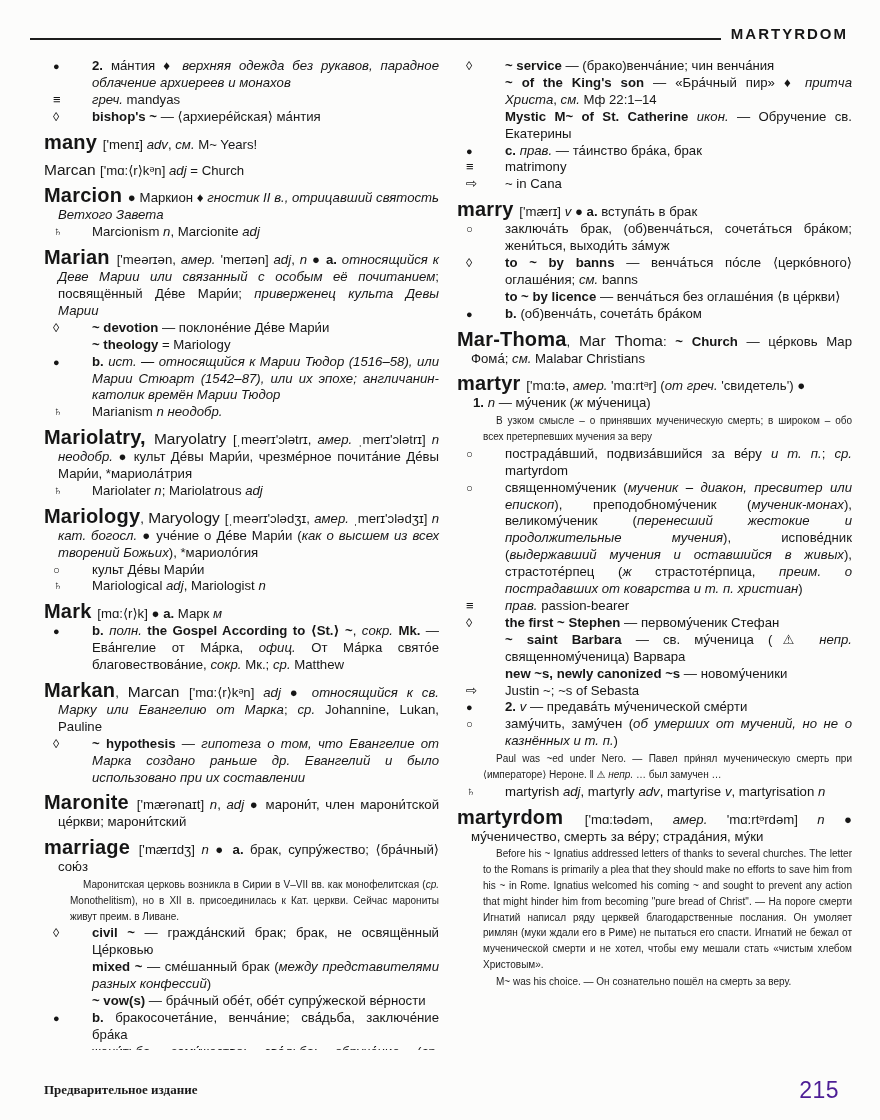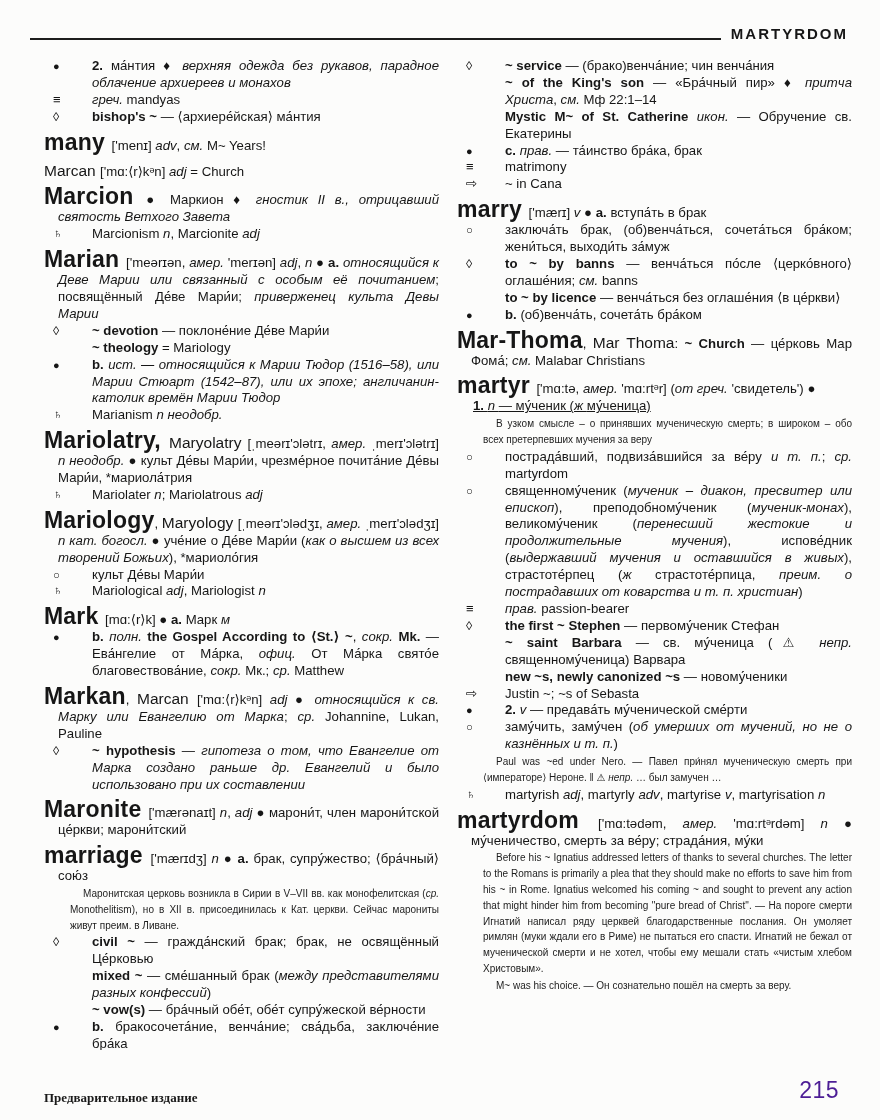--- a/index.html
+++ b/index.html
@@ -19,41 +19,41 @@
     font-weight:bold;font-size:15px;letter-spacing:2px;margin-left:10px;
     white-space:nowrap;
   }
   .columns{
     position:absolute;top:58px;left:44px;right:28px;bottom:70px;
     display:flex;gap:18px;overflow:hidden;
   }
   .col{width:calc(50% - 9px);font-size:13.2px;line-height:16.9px;text-align:justify;}
   .block{position:relative;}
   .entry{padding-left:14px;text-indent:-14px;margin-top:8px;}
-  .cont{padding-left:16px;text-decoration:underline;}
+  .cont{padding-left:16px;}
   .sub{padding-left:48px;}
   .sub .marker{
     position:absolute;left:9px;top:0;width:30px;text-indent:0;
     font-size:12.5px;text-align:left;
   }
   .marker.mk-bullet{font-size:11px;line-height:17px;}
   .marker.mk-circle{font-size:11.5px;line-height:17px;}
   .marker.mk-deriv{font-weight:bold;font-size:13px;}
   .marker.mk-equiv{font-size:13px;font-weight:bold;}
   .marker.mk-arrow{font-size:13.5px;}
   .note{
     padding-left:26px;text-indent:13px;font-size:10px;line-height:15.8px;
     color:#1d1d1d;margin:1px 0;
   }
-  .hw{font-weight:bold;font-size:23px;letter-spacing:.2px;margin-top:24px;}
+  .hw{font-weight:bold;font-size:20px;letter-spacing:.2px;margin-top:24px;}
   .hw2{font-size:15.5px;}
   .bb{font-weight:bold;}
   .it{font-style:italic;}
   .footer-left{
-    position:absolute;left:44px;bottom:14px;
+    position:absolute;left:44px;bottom:22px;
     font-family:"Liberation Serif","DejaVu Serif",serif;
     font-weight:bold;font-size:13px;color:#1a1a1a;
   }
   .page-num{
     position:absolute;right:41px;bottom:16px;
     font-size:23px;color:#4c1d95;letter-spacing:.5px;
   }
 </style>
 </head>
 <body>

